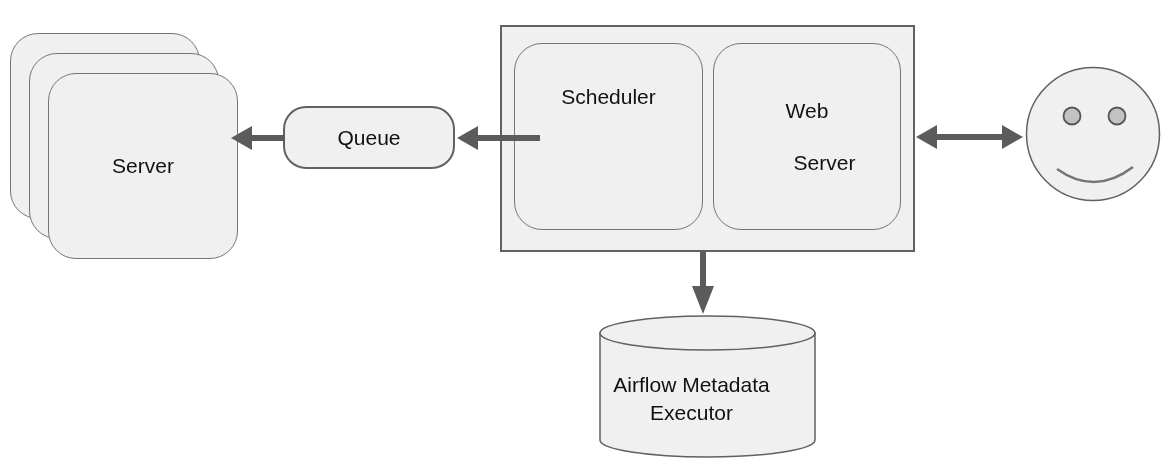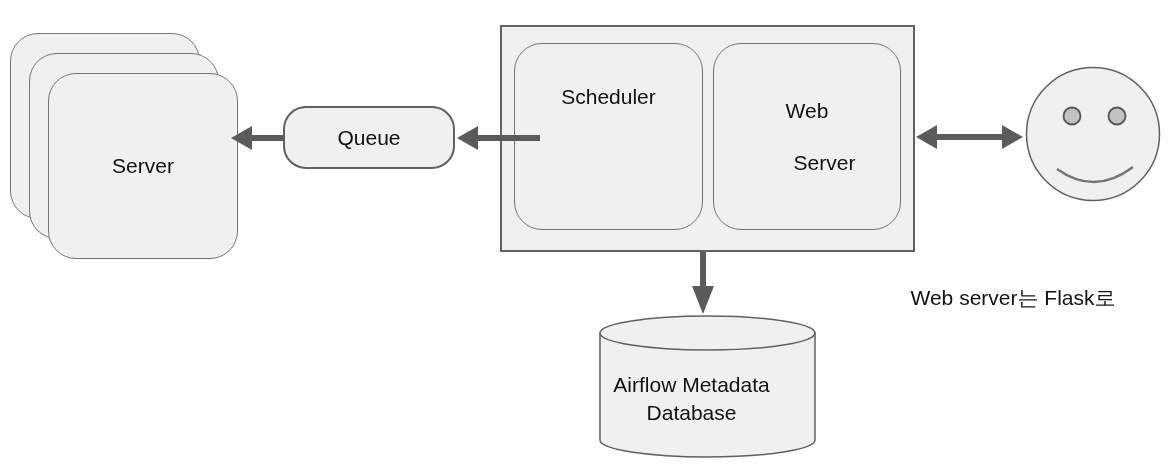--- a/index.html
+++ b/index.html
@@ -81,27 +81,27 @@
 
   <div class="shaft" style="left:700px;top:252px;width:6px;height:35px;"></div>
   <div class="head down" style="left:692px;top:286px;"></div>
 
   <svg style="left:598px;top:314px;" width="220" height="146" viewBox="0 0 220 146">
     <path class="fill-node" d="M2,19 L2,126 A107.5,17 0 0 0 217,126 L217,19 Z"></path>
     <ellipse class="fill-node" cx="109.5" cy="19" rx="107.5" ry="17"></ellipse>
   </svg>
   <div class="dbtext">
     <span>Airflow Metadata</span><br>
-    <span>Database</span>
+    <span>Executor</span>
   </div>
 
   <svg style="left:1024px;top:65px;" width="140" height="140" viewBox="0 0 140 140">
     <circle class="fill-node" cx="69" cy="69" r="66.5"></circle>
     <circle class="fill-eye" cx="48" cy="51" r="8.5"></circle>
     <circle class="fill-eye" cx="93" cy="51" r="8.5"></circle>
     <path class="smile" d="M33,104 Q71,131 109,102"></path>
   </svg>
 
   <div class="note">
-    <span>Web server는 Flask로</span><br>
+    <br>
   </div>
 
 </div>
 
 </body></html>

